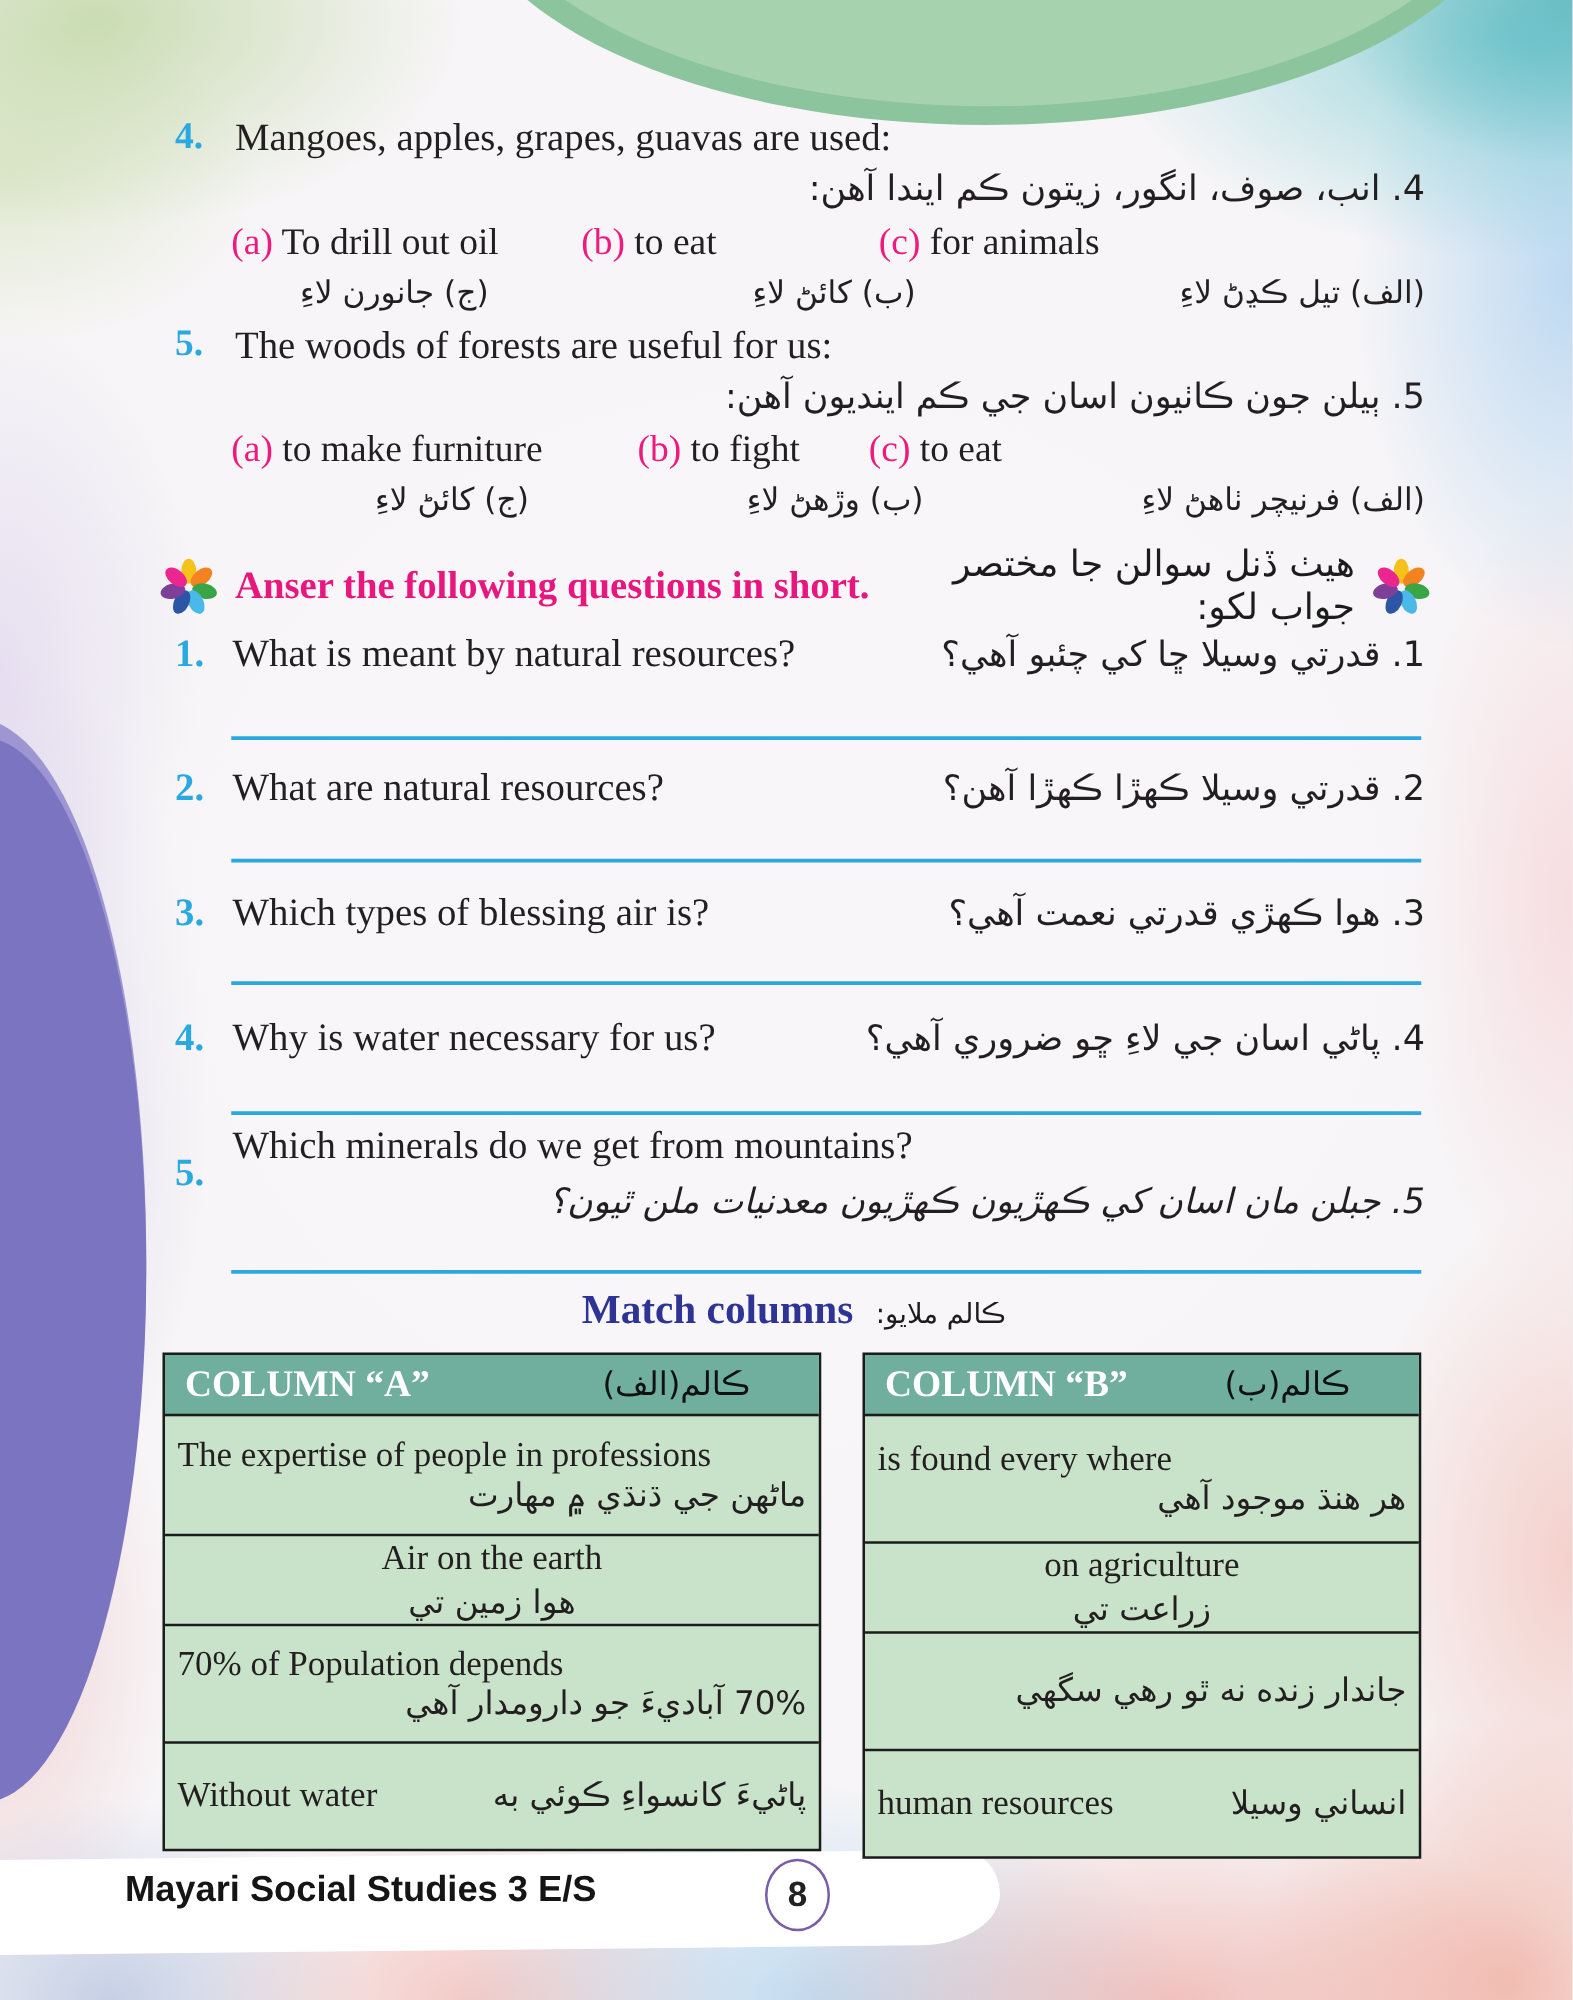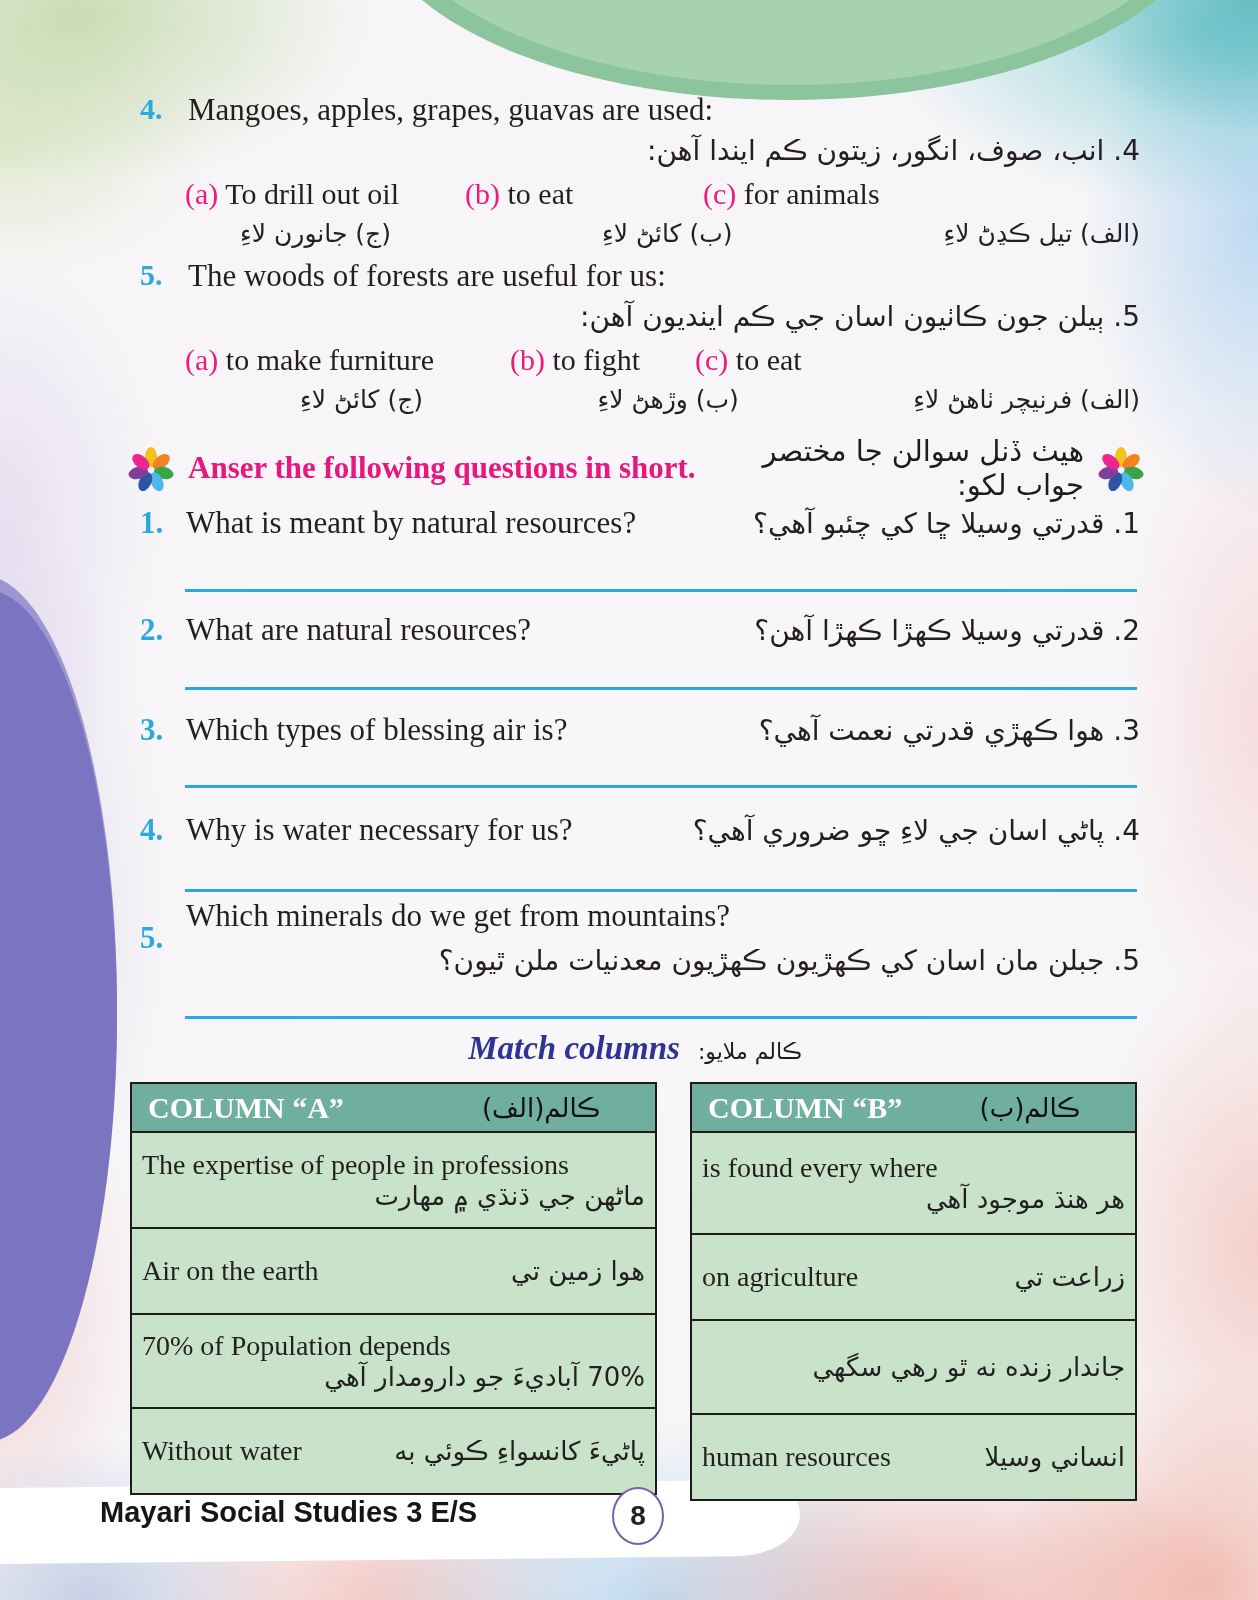--- a/index.html
+++ b/index.html
@@ -53,42 +53,42 @@
   .sec-title-en { color:#e8177f; font-weight:bold; font-size:31px; margin-left:14px; white-space:nowrap; }
   .sec-title-ur { flex:1; font-size:29px; margin:0 14px; color:#1c1c1c;text-align:right; }
   .flower { position:relative; width:46px; height:50px; flex:none; }
   .flower span { position:absolute; left:17px; top:4px; width:12px; height:20px; border-radius:50%; transform-origin:50% 115%; }
 
   .sq { position:absolute; left:140px; width:1000px; display:flex; font-size:31px; }
   .sq .q-num { width:46px; flex:none; }
   .sq .sq-en { white-space:nowrap; }
   .sq .sq-ur { flex:1; font-size:28px; padding-top:2px; }
   .sq-col { flex:1; }
-  .sq-col .sq-ur { margin-top:8px; }
+  .sq-col .sq-ur { margin-top:8px;font-style:italic; }
   .ans-line { position:absolute; left:185px; width:952px; height:3px; background:#2aa9e0; }
 
   .match-heading { position:absolute; left:130px; top:1030px; width:1010px; display:flex;
                    justify-content:center; align-items:baseline; gap:18px; }
-  .match-en { color:#2d3494; font-weight:bold; font-size:33px;font-style:italic; }
+  .match-en { color:#2d3494; font-weight:bold; font-size:33px; }
   .match-ur { font-size:22px; color:#1c1c1c; }
 
   .mtable { position:absolute; border:2px solid #1c1c1c; background:#c9e3ca; }
   #table-a { left:130px; top:1082px; width:523px; }
   #table-b { left:690px; top:1082px; width:443px; }
   .mt-header { background:#70ae9e; height:47px; display:flex; align-items:center;
                justify-content:space-between; border-bottom:2px solid #1c1c1c; }
   .mt-header .hen { color:#ffffff; font-weight:bold; font-size:30px; padding-left:16px; }
   .mt-header .hur { font-size:26px; padding-right:55px; color:#111111; }
   .mt-row { border-bottom:2px solid #1c1c1c; padding:2px 10px; font-size:28px; box-sizing:border-box; }
   .mt-row:last-child { border-bottom:none; }
   .mt-row.stacked { display:flex; flex-direction:column; justify-content:center; }
   .mt-row.stacked .ur { font-size:26px; }
   .mt-row.inline { display:flex; justify-content:space-between; align-items:center; }
   .mt-row.inline .ur { font-size:26px; }
-  .h96 { height:96px; } .h72 { height:86px; } .h94 { height:94px; } .h84 { height:84px; }
+  .h96 { height:96px; } .h72 { height:72px;flex-direction:column; } .h94 { height:94px; } .h84 { height:84px; }
   .h102 { height:102px; }
 
   .footer-text { position:absolute; left:100px; top:1496px; font-family:"Liberation Sans","DejaVu Sans",sans-serif;
                  font-weight:bold; font-size:29px; color:#151515; }
   .page-circle { position:absolute; left:612px; top:1487px; width:48px; height:54px; border-radius:50%;
                  background:#ffffff; border:2px solid #7a5ca8; display:flex; align-items:center; justify-content:center;
                  font-family:"Liberation Sans","DejaVu Sans",sans-serif; font-weight:bold; font-size:28px; color:#222; }
 </style>
 </head>
 <body>

